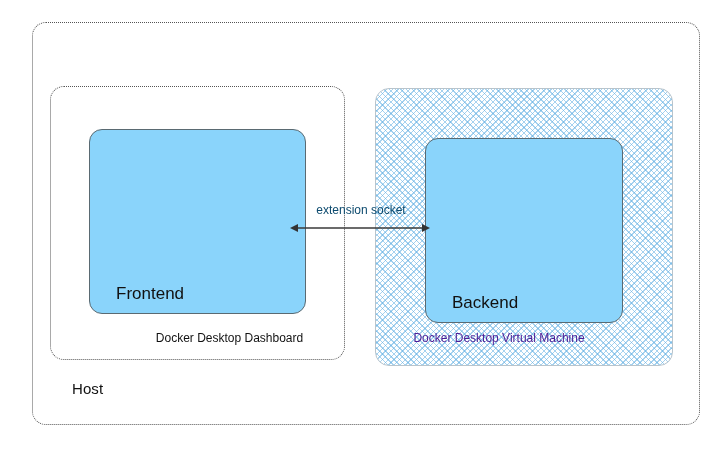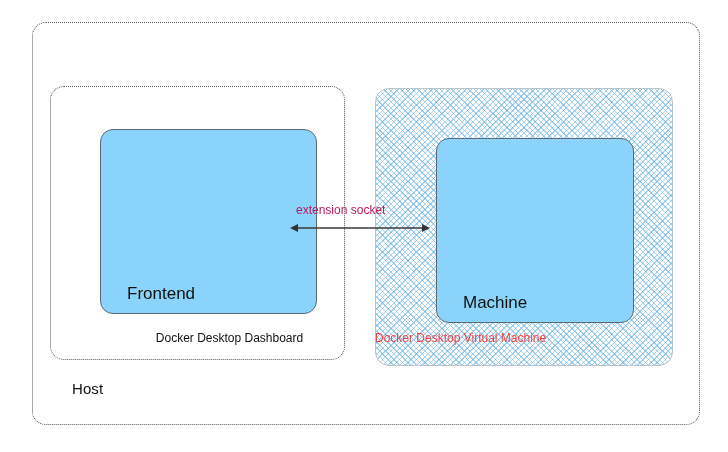--- a/index.html
+++ b/index.html
@@ -80,34 +80,33 @@
       repeating-linear-gradient(-45deg,
         rgba(93,173,226,0.55) 0px, rgba(93,173,226,0.55) 1px,
         rgba(255,255,255,0) 1px, rgba(255,255,255,0) 4px);
     overflow: hidden;
   }
   .vm-label {
     position: absolute;
     left: 375px;
     top: 331px;
     width: 248px;
-    text-align: left;
+    text-align: center;
     font-size: 12px;
-    color: #ef4444;
+    color: #4c1d95;
     white-space: nowrap;
   }
 
   
   .node-box {
     position: absolute;
     box-sizing: border-box;
     background: #8ad4fb;
     border: 1px solid #5a6a72;
     border-radius: 13px;
-    margin-left: 11px;
   }
   .node-box .node-label {
     position: absolute;
     bottom: 9px;
     left: 26px;
     font-size: 17px;
     color: #111111;
     white-space: nowrap;
   }
   .frontend-box {
@@ -129,44 +128,44 @@
     left: 290px;
     top: 198px;
     width: 140px;
     height: 40px;
   }
   .connector-label {
     position: absolute;
     left: 296px;
     top: 203px;
     width: 130px;
-    text-align: left;
+    text-align: center;
     font-size: 12px;
-    color: #be185d;
+    color: #0c4a6e;
     white-space: nowrap;
   }
 </style>
 </head>
 <body>
 
 <div class="host-box"></div>
 <div class="host-label">Host</div>
 
 <div class="dashboard-box"></div>
 <div class="dashboard-label">Docker Desktop Dashboard</div>
 
 <div class="vm-box"></div>
 <div class="vm-label">Docker Desktop Virtual Machine</div>
 
 <div class="node-box frontend-box">
   <span class="node-label">Frontend</span>
 </div>
 
 <div class="node-box backend-box">
-  <span class="node-label">Machine</span>
+  <span class="node-label">Backend</span>
 </div>
 
 <svg class="connector" viewBox="0 0 140 40">
   <defs>
     <marker id="arrow-start" markerWidth="9" markerHeight="9" refX="8" refY="4.5" orient="auto" markerUnits="userSpaceOnUse">
       <path d="M 8 0.6 L 0 4.5 L 8 8.4 z" fill="#333333"></path>
     </marker>
     <marker id="arrow-end" markerWidth="9" markerHeight="9" refX="1" refY="4.5" orient="auto" markerUnits="userSpaceOnUse">
       <path d="M 1 0.6 L 9 4.5 L 1 8.4 z" fill="#333333"></path>
     </marker>

